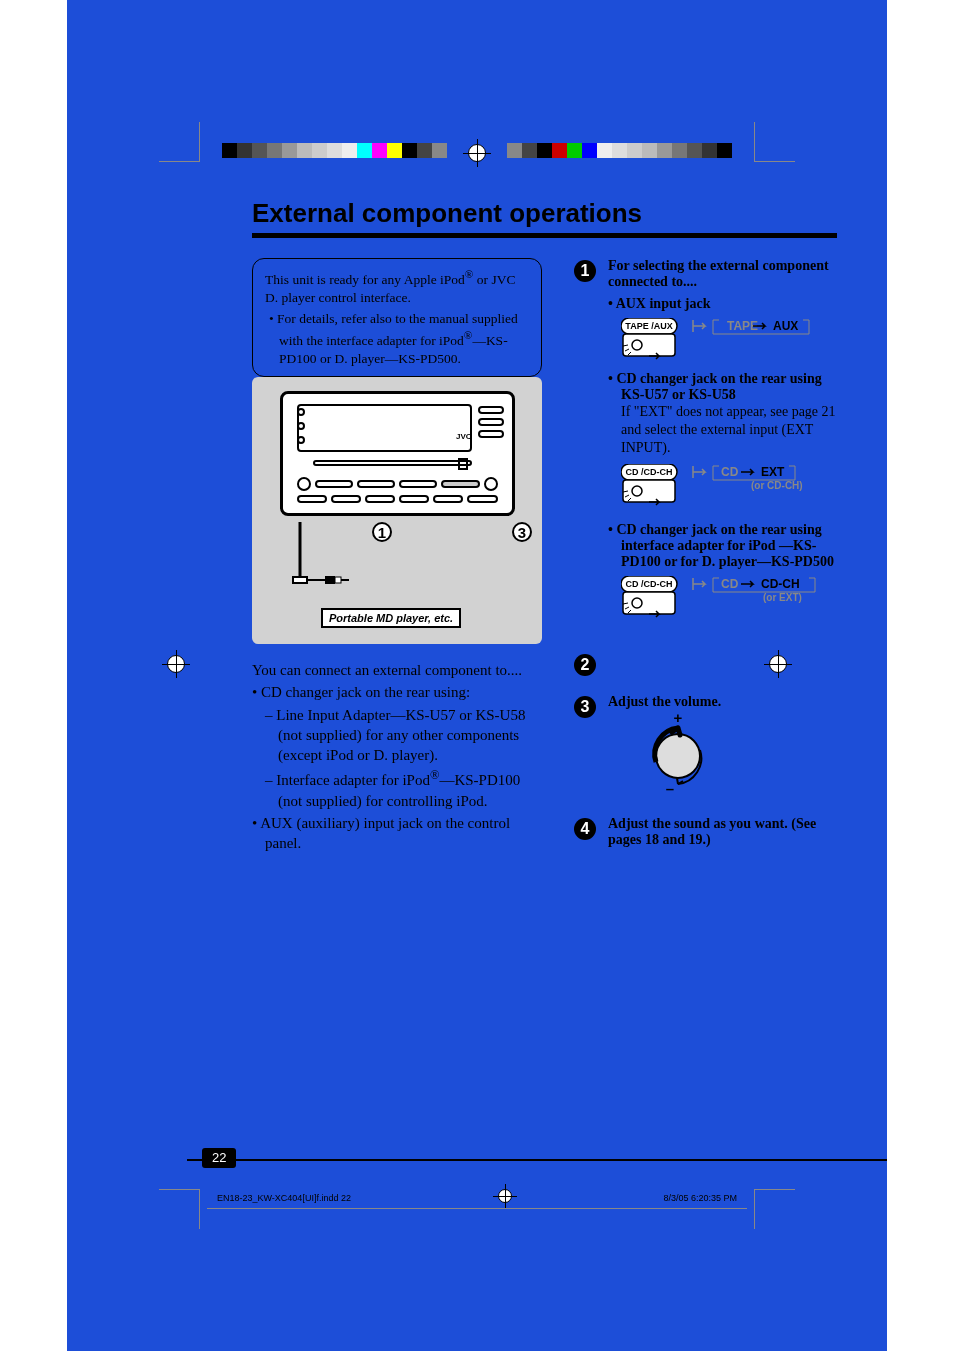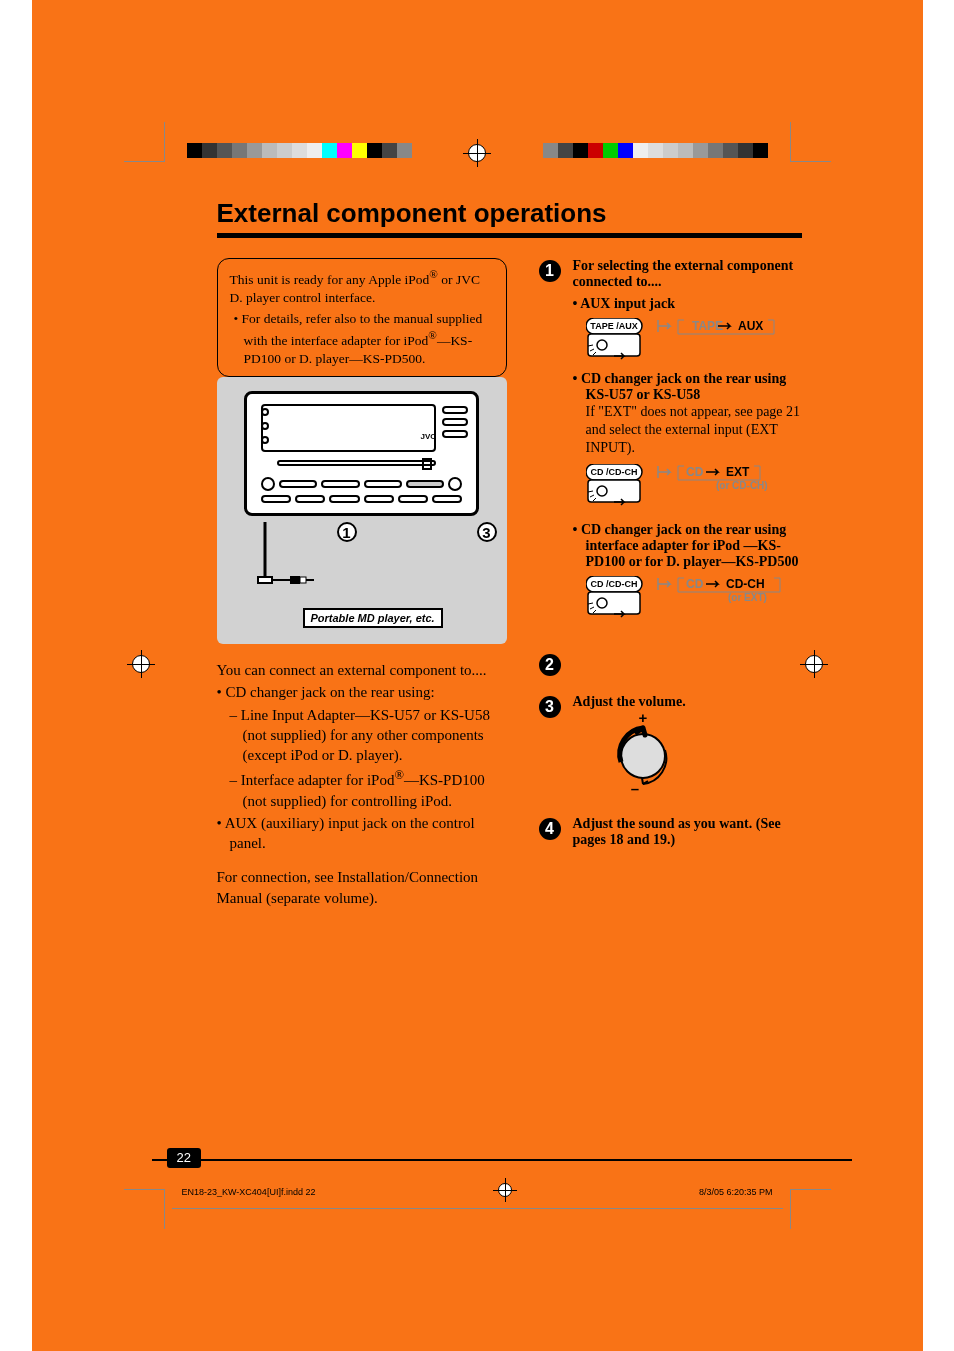--- a/index.html
+++ b/index.html
@@ -1,17 +1,17 @@
 <!DOCTYPE html>
 <html><head>
 <meta charset="utf-8">
 <style>
   * { box-sizing: border-box; margin: 0; padding: 0; }
   body { font-family: "Times New Roman", Times, serif; background: #fff; }
-  .page { width: 891px; height: 1351px; position: relative; margin: 0 auto; background: #f97316; overflow: hidden; }
+  .page { width: 820px; height: 1351px; position: relative; margin: 0 auto; background: #1d4ed8; overflow: hidden; }
   .reg-mark { position: absolute; width: 18px; height: 18px; border: 1.5px solid #000; border-radius: 50%; background: #fff; }
   .reg-mark::before { content: ""; position: absolute; left: -6px; right: -6px; top: 50%; border-top: 1.5px solid #000; }
   .reg-mark::after  { content: ""; position: absolute; top: -6px; bottom: -6px; left: 50%; border-left: 1.5px solid #000; }
   .reg-top-center { left: 50%; transform: translate(-50%, -50%); top: 11px; }
   .reg-left  { left: 100px; top: 655px; }
   .reg-right { right: 100px; top: 655px; }
 
   .crop-line-v { position: absolute; background: #888; width: 1px; height: 40px; }
   .crop-line-h { position: absolute; background: #888; height: 1px; width: 40px; }
 
@@ -50,21 +50,21 @@
   .stereo .row3 { position: absolute; bottom: 6px; left: 14px; right: 14px; height: 12px; display:flex; gap:4px; }
   .stereo .row3 div { flex:1; height: 8px; border: 2px solid #000; border-radius: 4px; }
   .stereo .knL { position: absolute; left: 14px; top: 14px; width: 8px; height: 8px; border: 2px solid #000; border-radius: 50%; }
   .stereo .knL2 { top: 28px; }
   .stereo .knL3 { top: 42px; }
 
   .fig-callouts { display: flex; gap: 40px; margin: 6px 0 0 110px; }
   .num-circle { display: inline-flex; width: 22px; height: 22px; border-radius: 50%; background: #000; color: #fff; align-items: center; justify-content: center; font: bold 15px Arial, sans-serif; }
   .num-circle.fig { border: 2px solid #000; background: #fff; color: #000; width: 20px; height: 20px; }
 
-  .md-label { border: 2px solid #000; background: #fff; display: inline-block; padding: 2px 6px; font: bold italic 11px Arial, sans-serif; margin-top: 18px; margin-left: 76px; }
+  .md-label { border: 2px solid #000; background: #fff; display: inline-block; padding: 2px 6px; font: bold italic 11px Arial, sans-serif; margin-top: 18px; margin-left: 59px; }
   .cable-plug { position: relative; height: 48px; }
   .cable-plug svg { position: absolute; left: 28px; top: -20px; }
 
   .bodytext { font-size: 15px; line-height: 1.35; margin-top: 16px; }
   .bodytext .li1 { margin-top: 2px; padding-left: 13px; text-indent: -13px; }
   .bodytext .li2 { margin-top: 2px; padding-left: 26px; text-indent: -13px; }
   .bodytext p { margin-top: 2px; }
 
   
   .steps { font-size: 14px; }
@@ -80,21 +80,21 @@
   .flow svg { display:block; }
 
   .volknob { margin: 4px 0 0 30px; }
 
   
   .pagenum-wrap { position: absolute; left: 120px; bottom: 190px; width: 700px; }
   .pagenum-line { border-top: 2px solid #000; }
   .pgtab { position: absolute; left: 15px; top: -11px; background: #000; color: #fff; font: 13px Arial, sans-serif; padding: 2px 10px 3px; border-radius: 3px; }
 
   
-  .foot { position: absolute; left: 150px; right: 150px; bottom: 150px; display: flex; justify-content: space-between; font: 9px Arial, sans-serif; color: #000; align-items:center;}
+  .foot { position: absolute; left: 150px; right: 150px; bottom: 144px; display: flex; justify-content: space-between; font: 9px Arial, sans-serif; color: #000; align-items:center;}
   .foot .reg-mark { position: static; width: 14px; height: 14px; }
   .foot-reg { position: relative; width: 18px; height: 18px; }
   .foot-reg .inner { position:absolute; inset:0; }
 
   .thin-hr { border: none; border-top: 1px solid #888; margin-top: 3px; }
 
 </style>
 </head>
 <body>
 
@@ -215,21 +215,20 @@
         </div>
 
         <div class="bodytext">
           <p>You can connect an external component to....</p>
           <div class="li1">•  CD changer jack on the rear using:</div>
           <div class="li2">–  Line Input Adapter—KS-U57 or KS-U58 (not supplied) for any other components (except iPod or D. player).</div>
           <div class="li2">
             <span>–  Interface adapter for iPod</span><sup>®</sup><span>—KS-PD100 (not supplied) for controlling iPod.</span>
           </div>
           <div class="li1">•  AUX (auxiliary) input jack on the control panel.</div>
-          <p style="margin-top:14px">For connection, see Installation/Connection Manual (separate volume).</p>
         </div>
       </div>
 
       <div class="col-r steps">
 
         <div class="step">
           <div class="num-circle">1</div>
           <div class="stepbody">
             <div class="bold">For selecting the external component connected to....</div>
 

